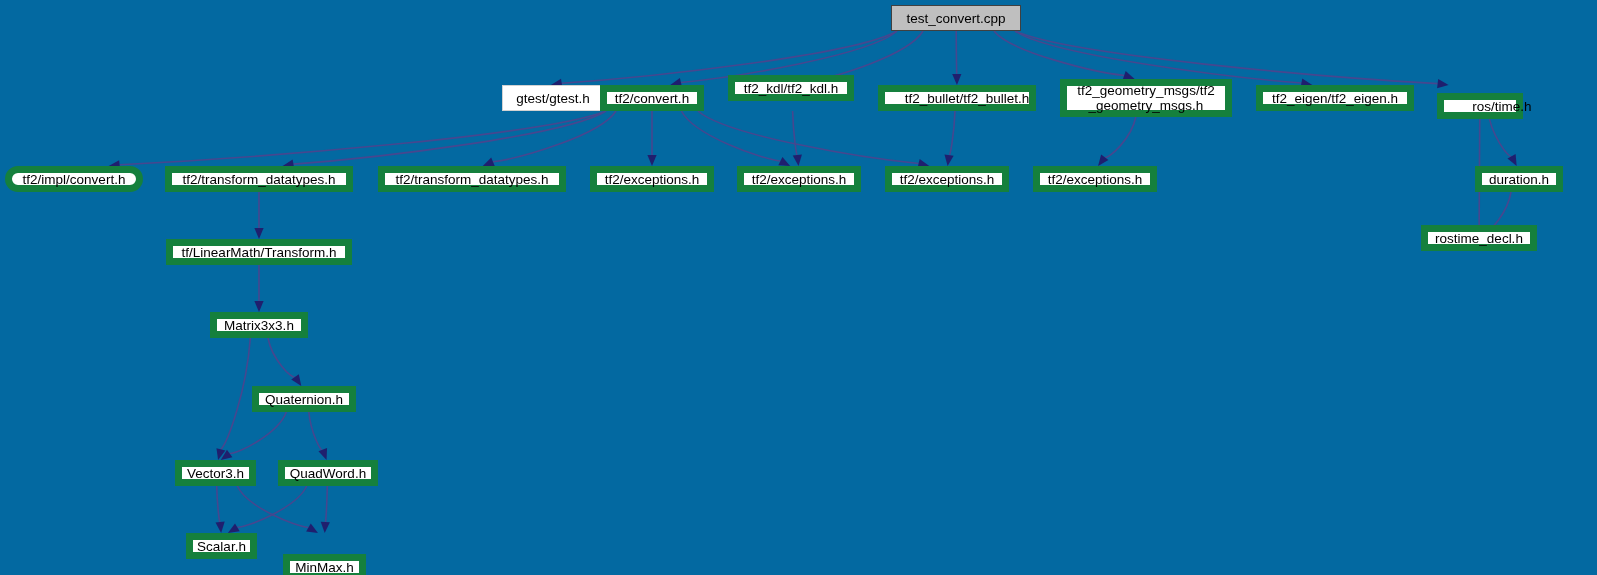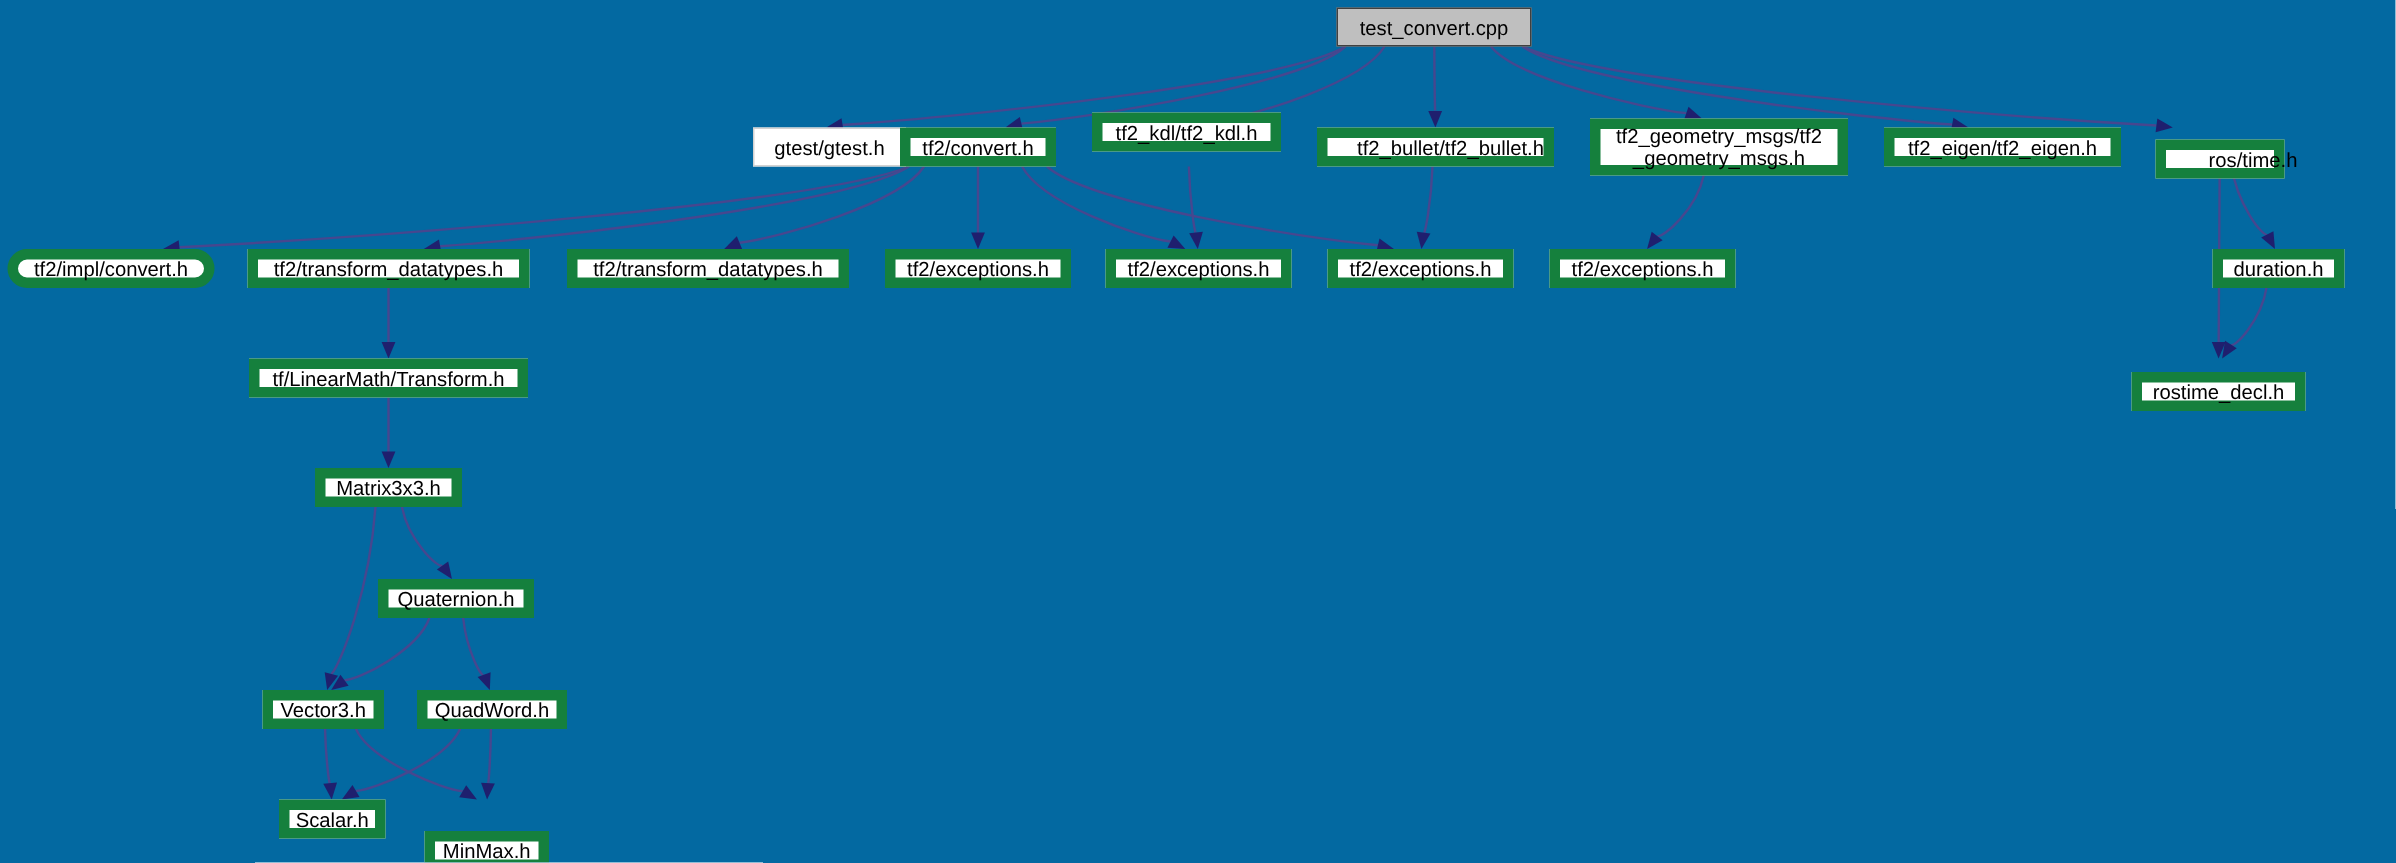--- a/index.html
+++ b/index.html
@@ -122,21 +122,21 @@
       <div class="node" style="left: 1256px; top: 85px; width: 158px; height: 26px;"><span>tf2_eigen/tf2_eigen.h</span></div>
       <div class="node" style="left: 1437px; top: 93px; width: 86px; height: 26px; padding-left: 44px;"><span>ros/time.h</span></div>
       <div class="node" style="left: 5px; top: 166px; width: 138px; height: 26px; border-radius: 13px;"><span>tf2/impl/convert.h</span></div>
       <div class="node" style="left: 165px; top: 166px; width: 188px; height: 26px;"><span>tf2/transform_datatypes.h</span></div>
       <div class="node" style="left: 378px; top: 166px; width: 188px; height: 26px;"><span>tf2/transform_datatypes.h</span></div>
       <div class="node" style="left: 590px; top: 166px; width: 124px; height: 26px;"><span>tf2/exceptions.h</span></div>
       <div class="node" style="left: 737px; top: 166px; width: 124px; height: 26px;"><span>tf2/exceptions.h</span></div>
       <div class="node" style="left: 885px; top: 166px; width: 124px; height: 26px;"><span>tf2/exceptions.h</span></div>
       <div class="node" style="left: 1033px; top: 166px; width: 124px; height: 26px;"><span>tf2/exceptions.h</span></div>
       <div class="node" style="left: 1475px; top: 166px; width: 88px; height: 26px;"><span>duration.h</span></div>
-      <div class="node" style="left: 1421px; top: 248px; width: 116px; height: 26px;"><span>rostime_decl.h</span></div>
+      <div class="node" style="left: 1421px; top: 225px; width: 116px; height: 26px;"><span>rostime_decl.h</span></div>
       <div class="node" style="left: 166px; top: 239px; width: 186px; height: 26px;"><span>tf/LinearMath/Transform.h</span></div>
       <div class="node" style="left: 210px; top: 312px; width: 98px; height: 26px; text-align: center;"><span>Matrix3x3.h</span></div>
       <div class="node" style="left: 252px; top: 386px; width: 104px; height: 26px; text-align: right;"><span>Quaternion.h</span></div>
       <div class="node" style="left: 175px; top: 460px; width: 81px; height: 26px;"><span>Vector3.h</span></div>
       <div class="node" style="left: 278px; top: 460px; width: 100px; height: 26px;"><span>QuadWord.h</span></div>
       <div class="node" style="left: 186px; top: 533px; width: 71px; height: 26px;"><span>Scalar.h</span></div>
       <div class="node" style="left: 283px; top: 554px; width: 83px; height: 26px;"><span>MinMax.h</span></div>
     </div>
 </div>
 

